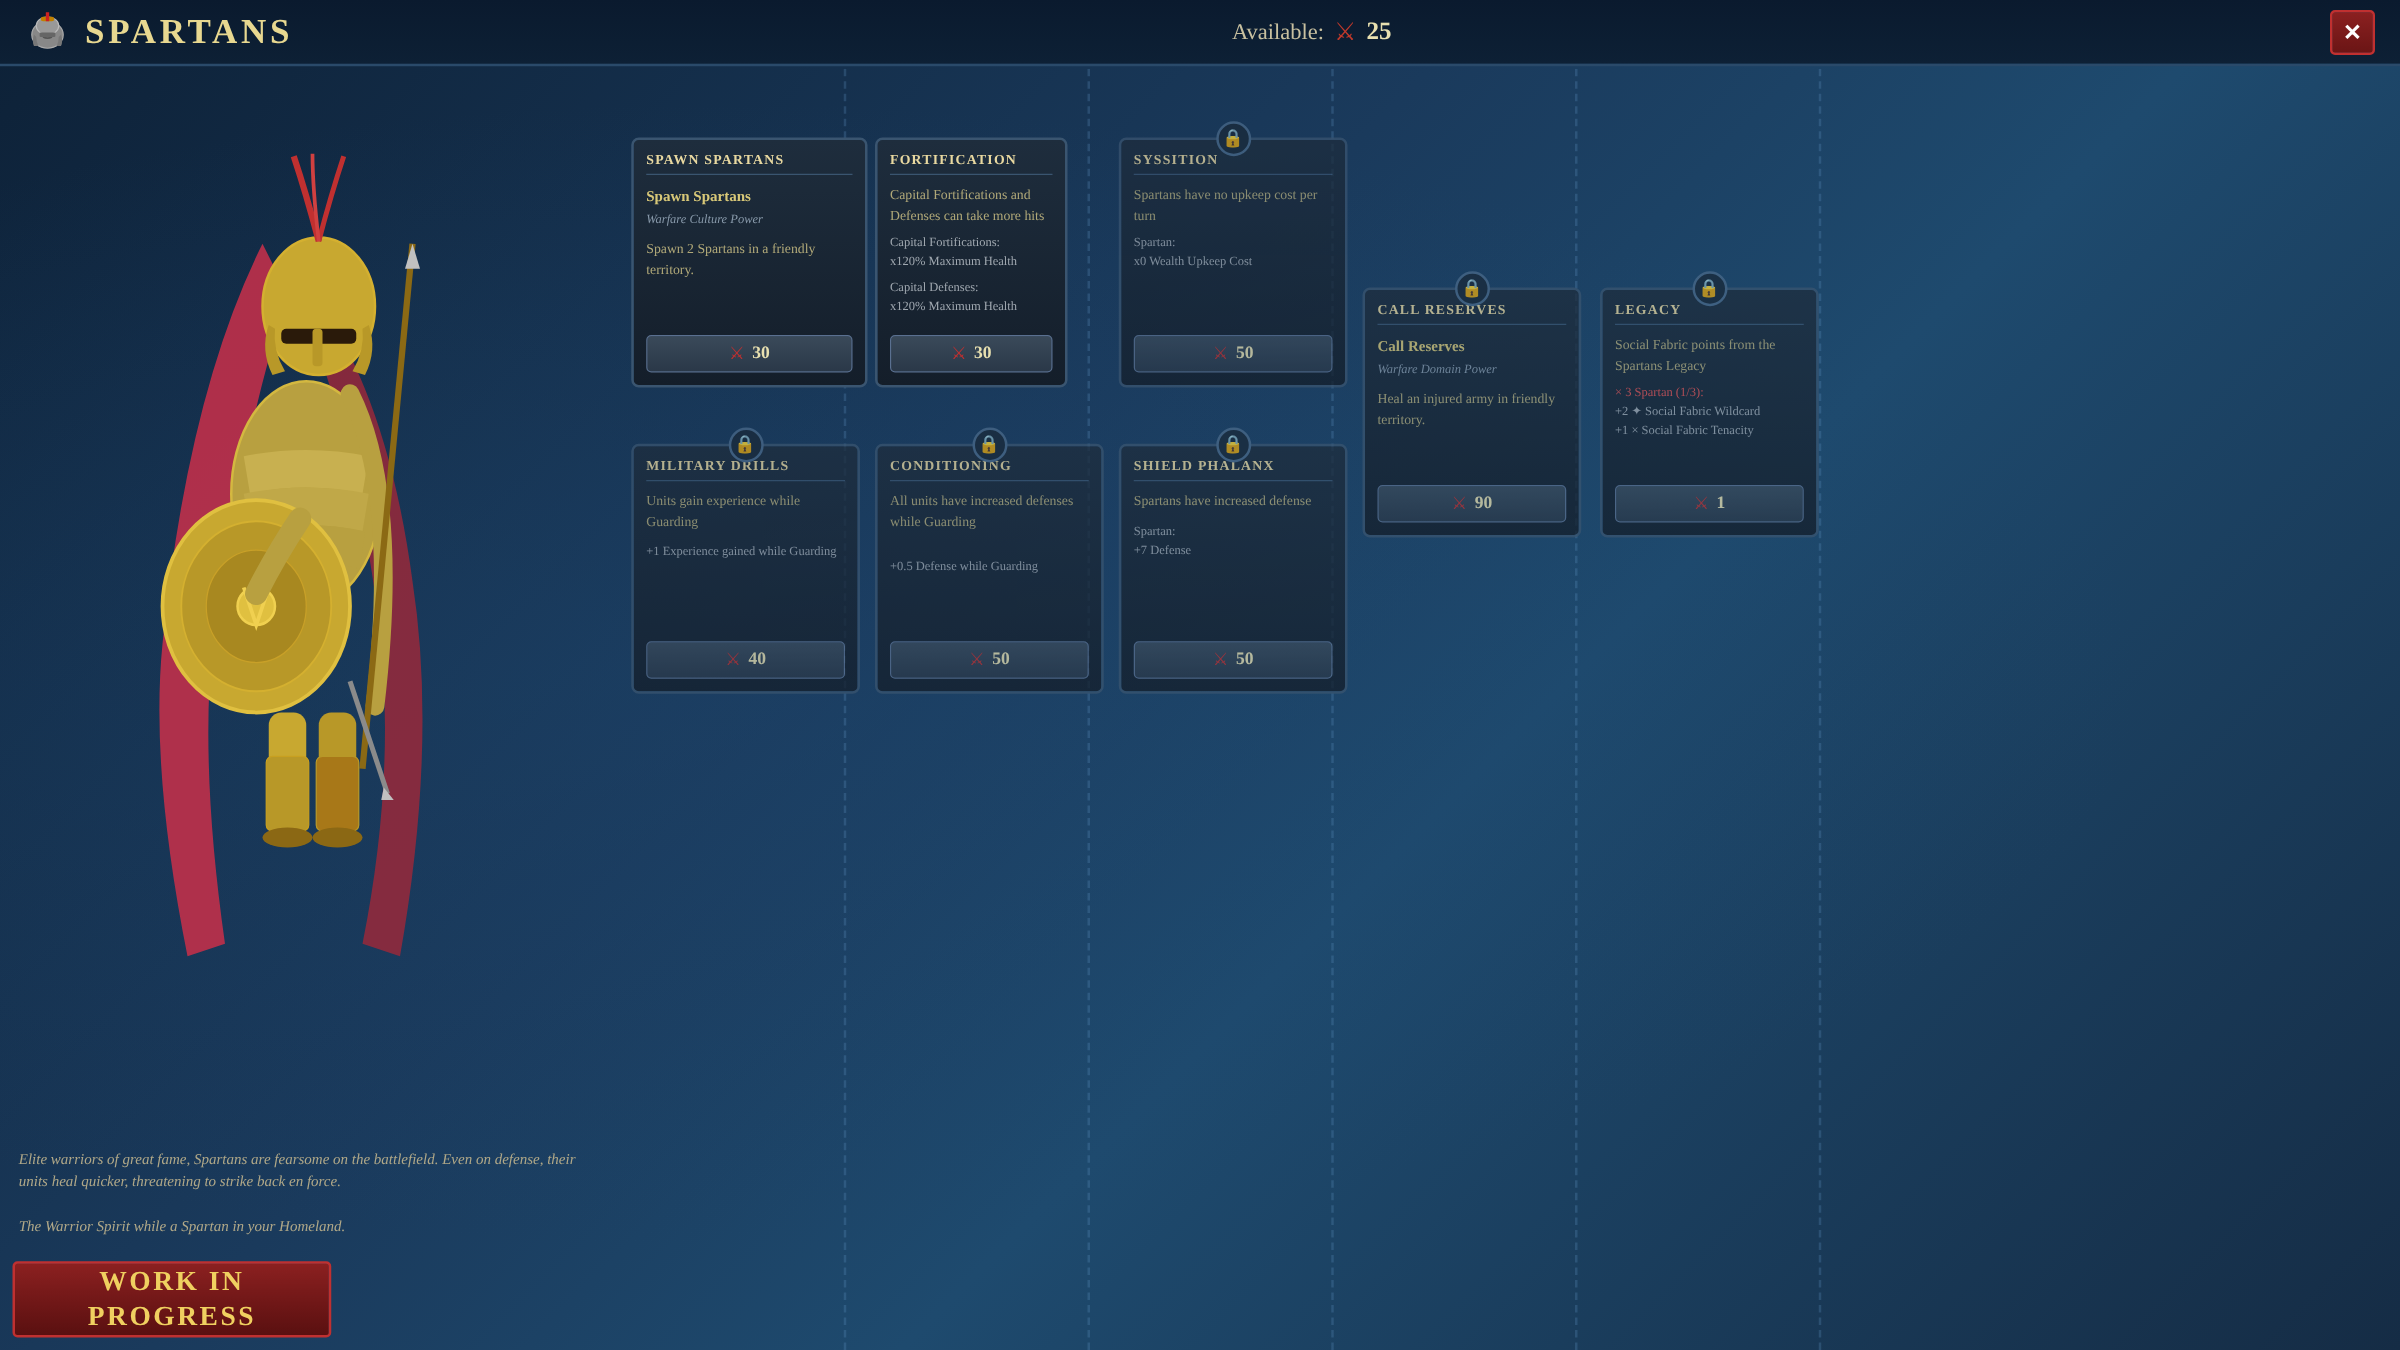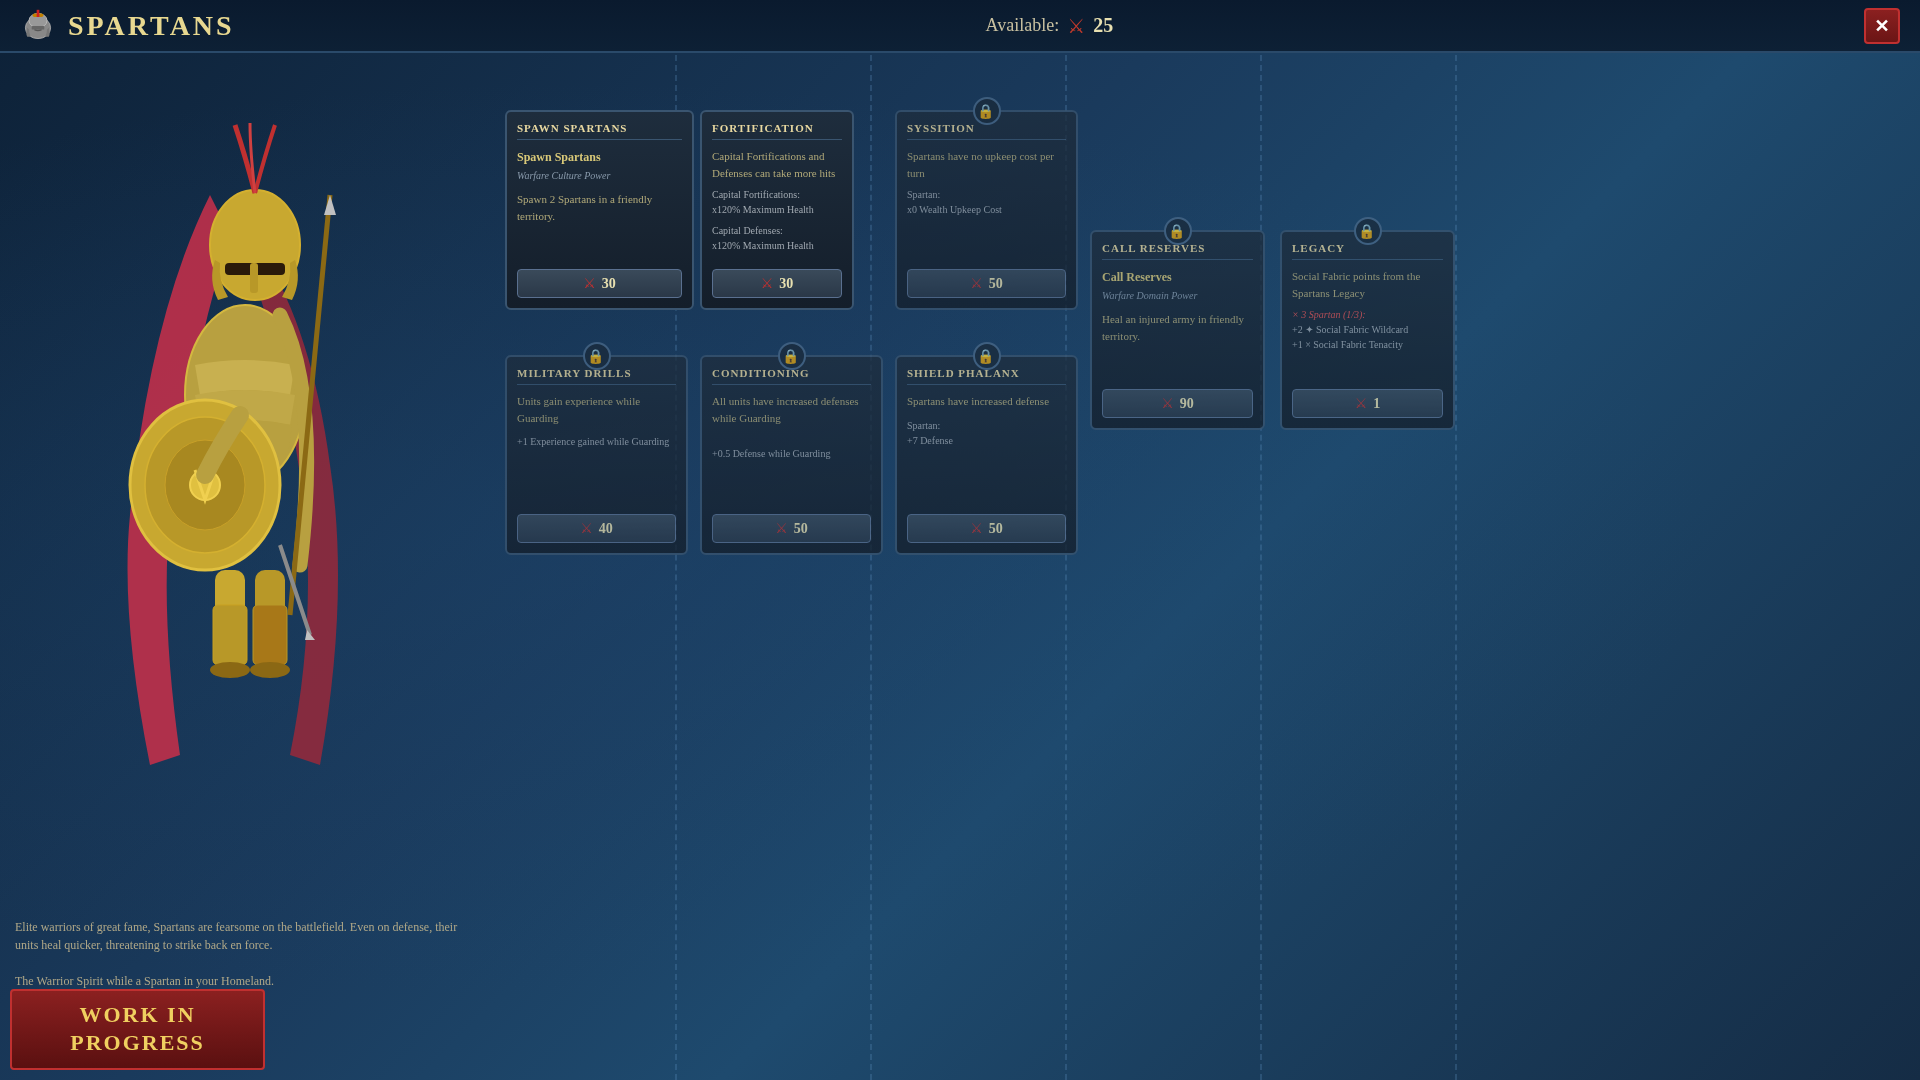--- a/index.html
+++ b/index.html
@@ -128,30 +128,31 @@
     }
 
     .description-text {
       position: absolute;
       bottom: 90px;
       left: 15px;
       width: 460px;
       font-size: 12px;
       color: #b0a888;
       line-height: 1.5;
+      font-style: italic;
     }
 
     .work-in-progress-btn {
       position: absolute;
       bottom: 10px;
       left: 10px;
       background: linear-gradient(180deg, #8b2020 0%, #5a1010 100%);
       border: 2px solid #c03030;
       border-radius: 4px;
-      padding: 10px 25px;
+      padding: 0 25px;
       color: #f0d060;
       font-size: 22px;
       font-weight: bold;
       text-transform: uppercase;
       letter-spacing: 2px;
       font-variant: small-caps;
       cursor: pointer;
       z-index: 30;
       width: 255px;
       text-align: center;
@@ -495,21 +496,21 @@
         <span class="cost-sword">⚔</span>
         <span class="cost-number">90</span>
       </div>
     </div>
 
     <div class="tech-card locked" style="position:absolute;top:145px;left:780px;width:175px;">
       <div class="lock-overlay">🔒</div>
       <div class="card-title">Legacy</div>
       <div class="card-body">
         <div class="card-desc">Social Fabric points from the Spartans Legacy</div>
-        <div class="card-stat" style="margin-top:0;font-style:italic;">
+        <div class="card-stat" style="margin-top:0;">
           <span class="red-text">× 3 Spartan (1/3):</span>
         </div>
         <div class="card-stat">+2 ✦ Social Fabric Wildcard</div>
         <div class="card-stat">+1 × Social Fabric Tenacity</div>
       </div>
       <div class="card-cost-btn">
         <span class="cost-sword">⚔</span>
         <span class="cost-number">1</span>
       </div>
     </div>

